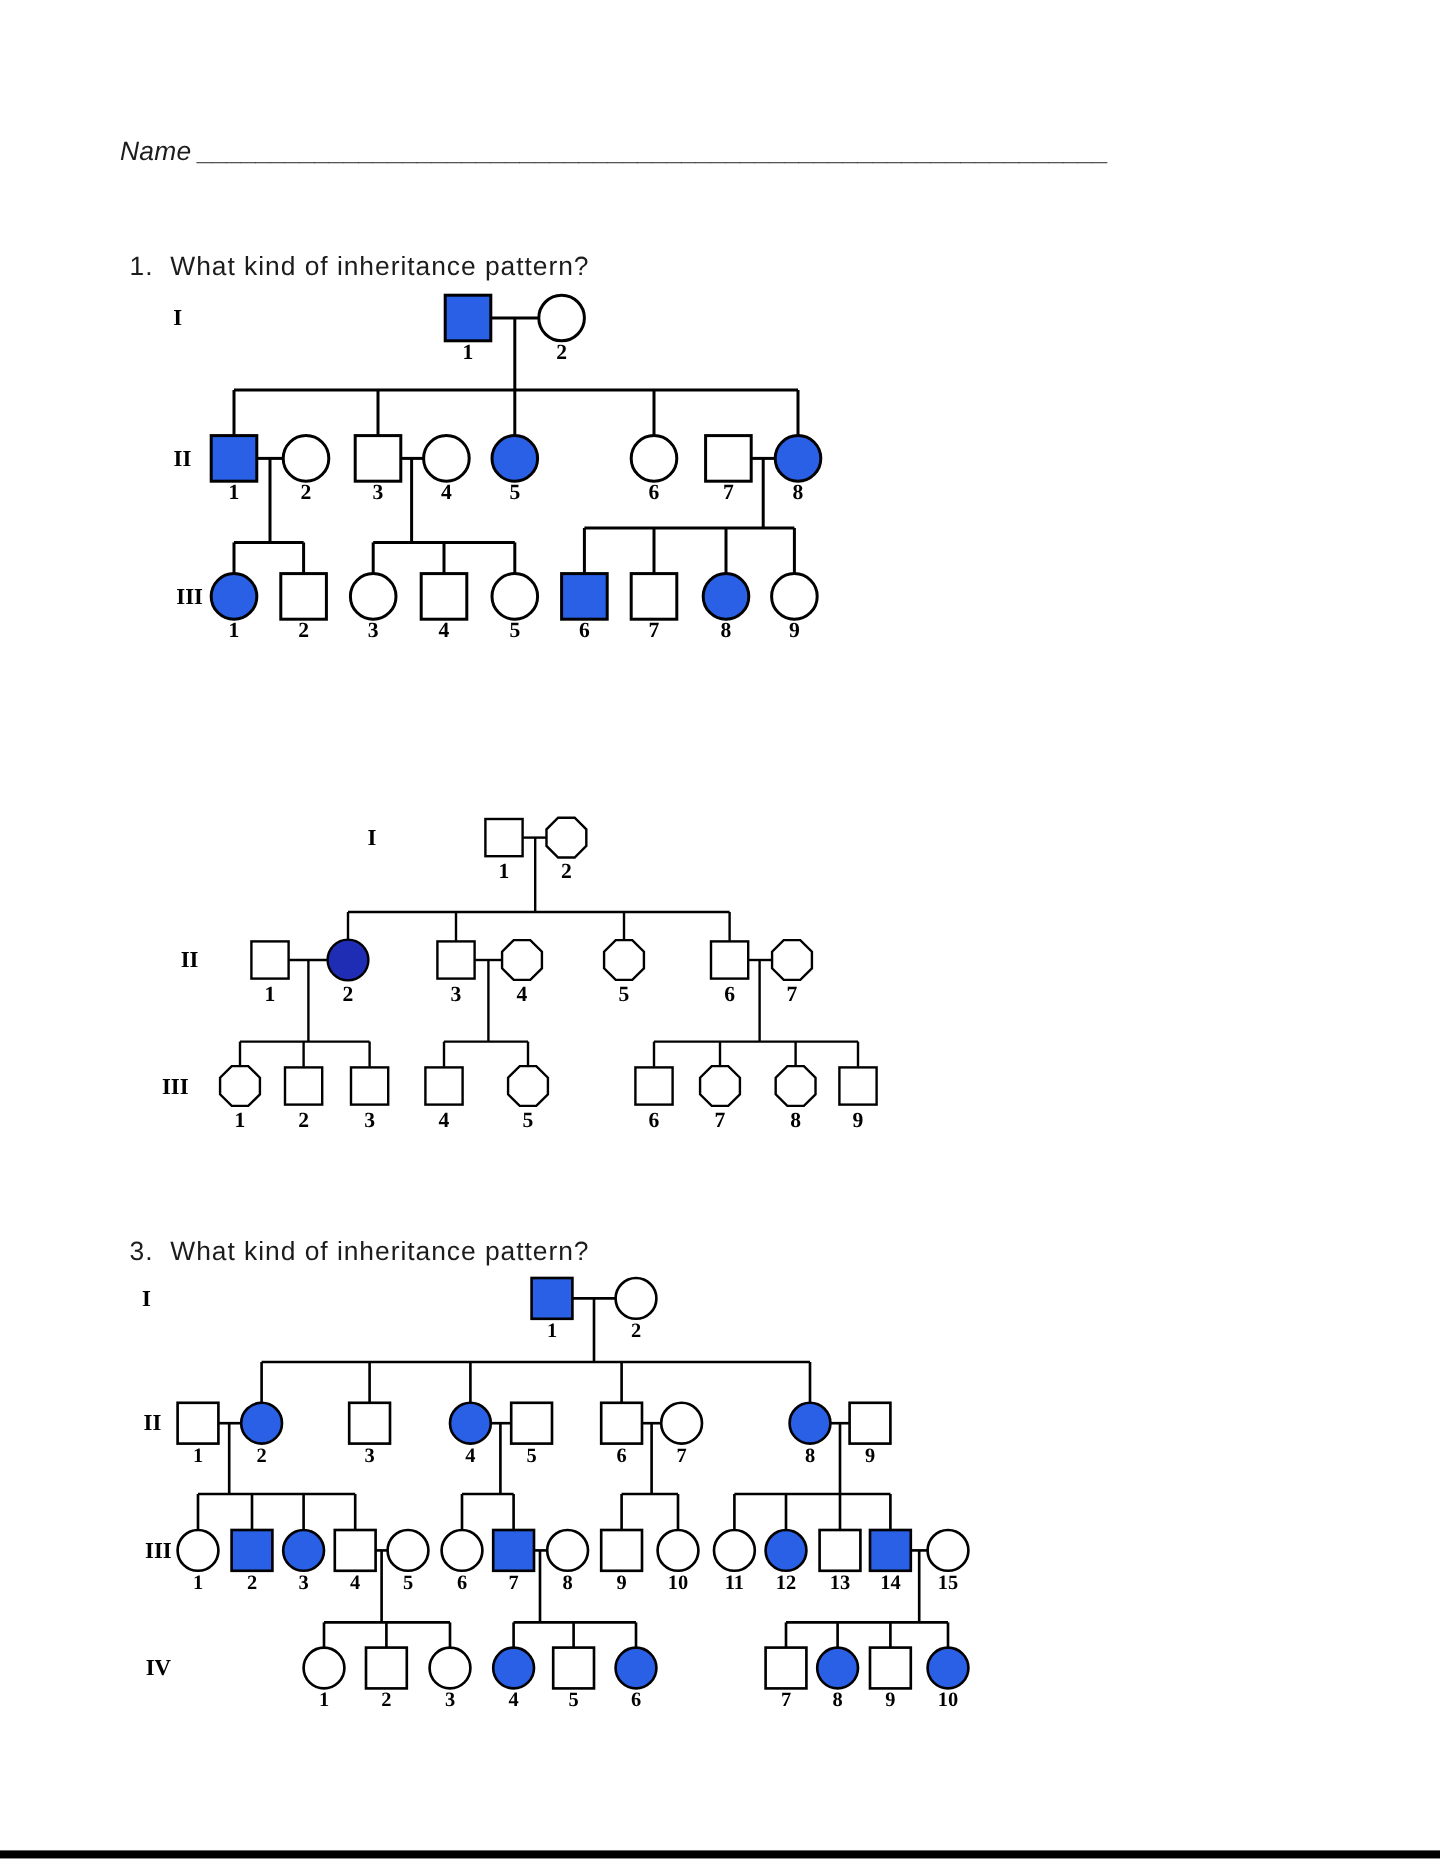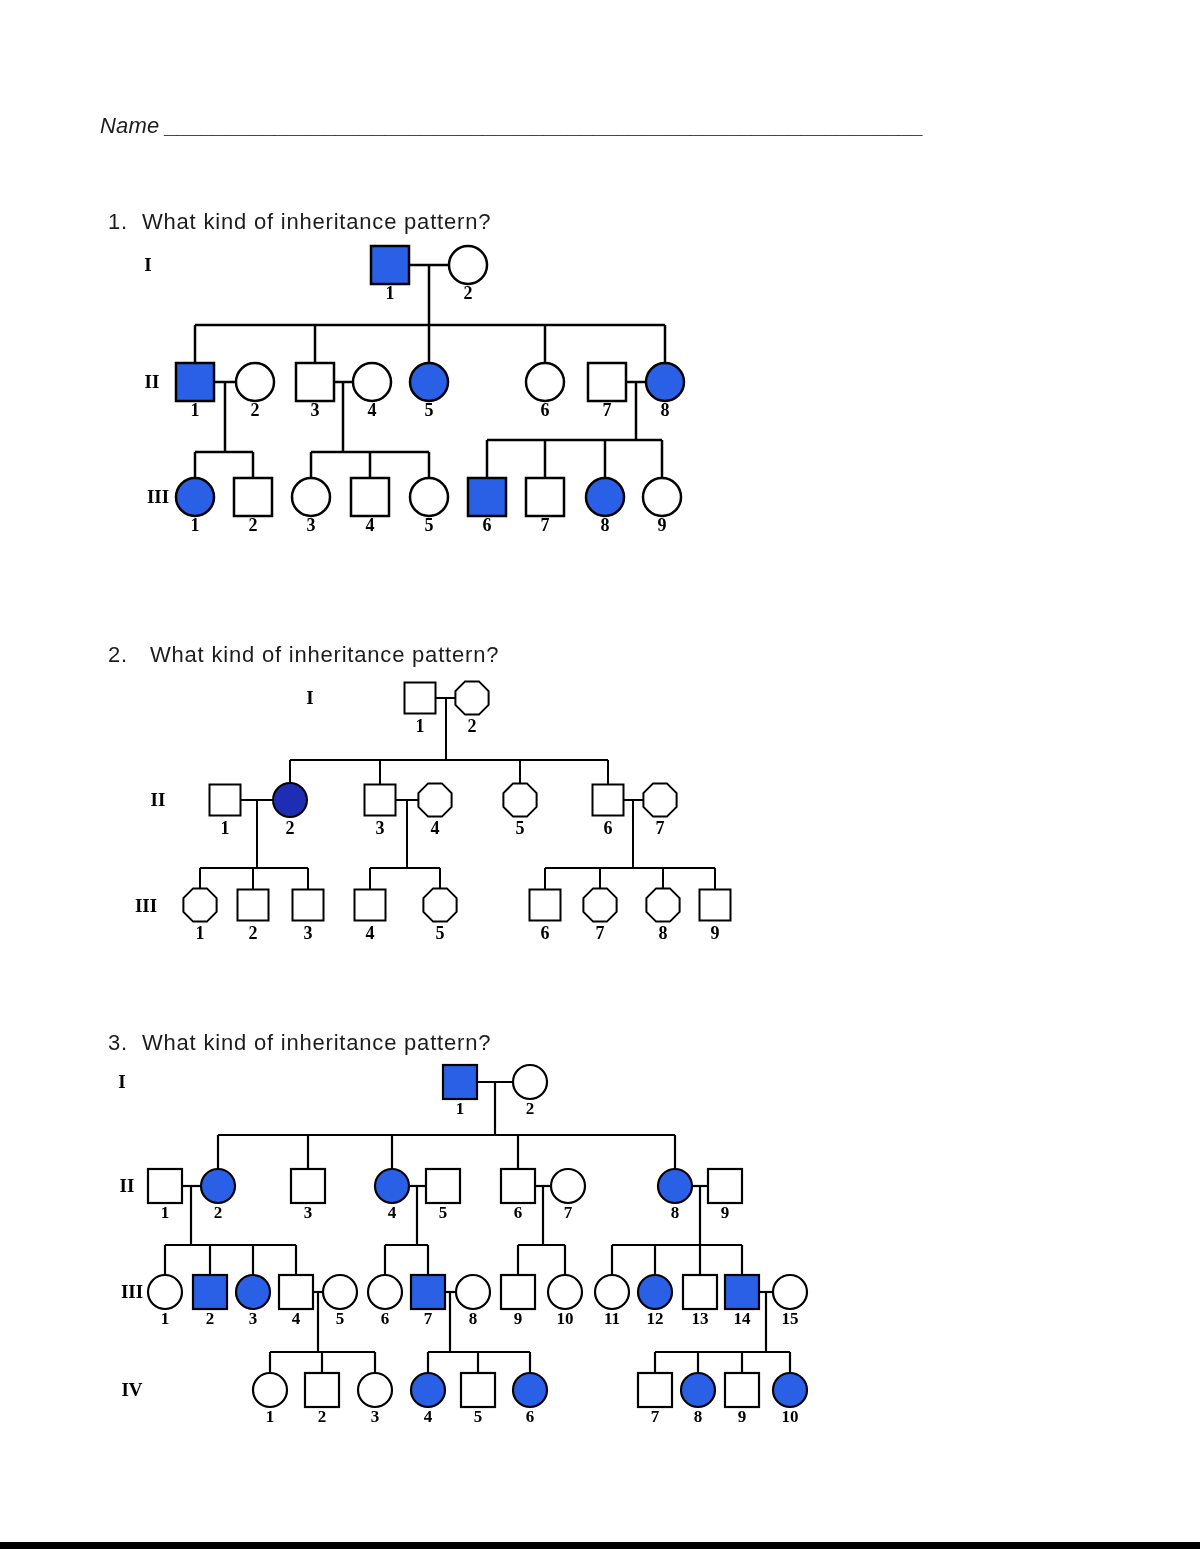--- a/index.html
+++ b/index.html
@@ -297,23 +297,20 @@
     </svg>
 
   <div class="text-item name-row">
     <span>Name</span><span class="uline">______________________________________________________________</span>
   </div>
 
   <div class="text-item q1">
     <span class="qnum">1.</span><span>What kind of inheritance pattern?</span>
   </div>
 
-  <div class="text-item q2">
-    <span class="qnum">2.</span><span>What kind of inheritance pattern?</span>
-  </div>
 
   <div class="text-item q3">
     <span class="qnum">3.</span><span>What kind of inheritance pattern?</span>
   </div>
 
   <div class="bottom-bar"></div>
 
 </div>
 
 </body></html>

